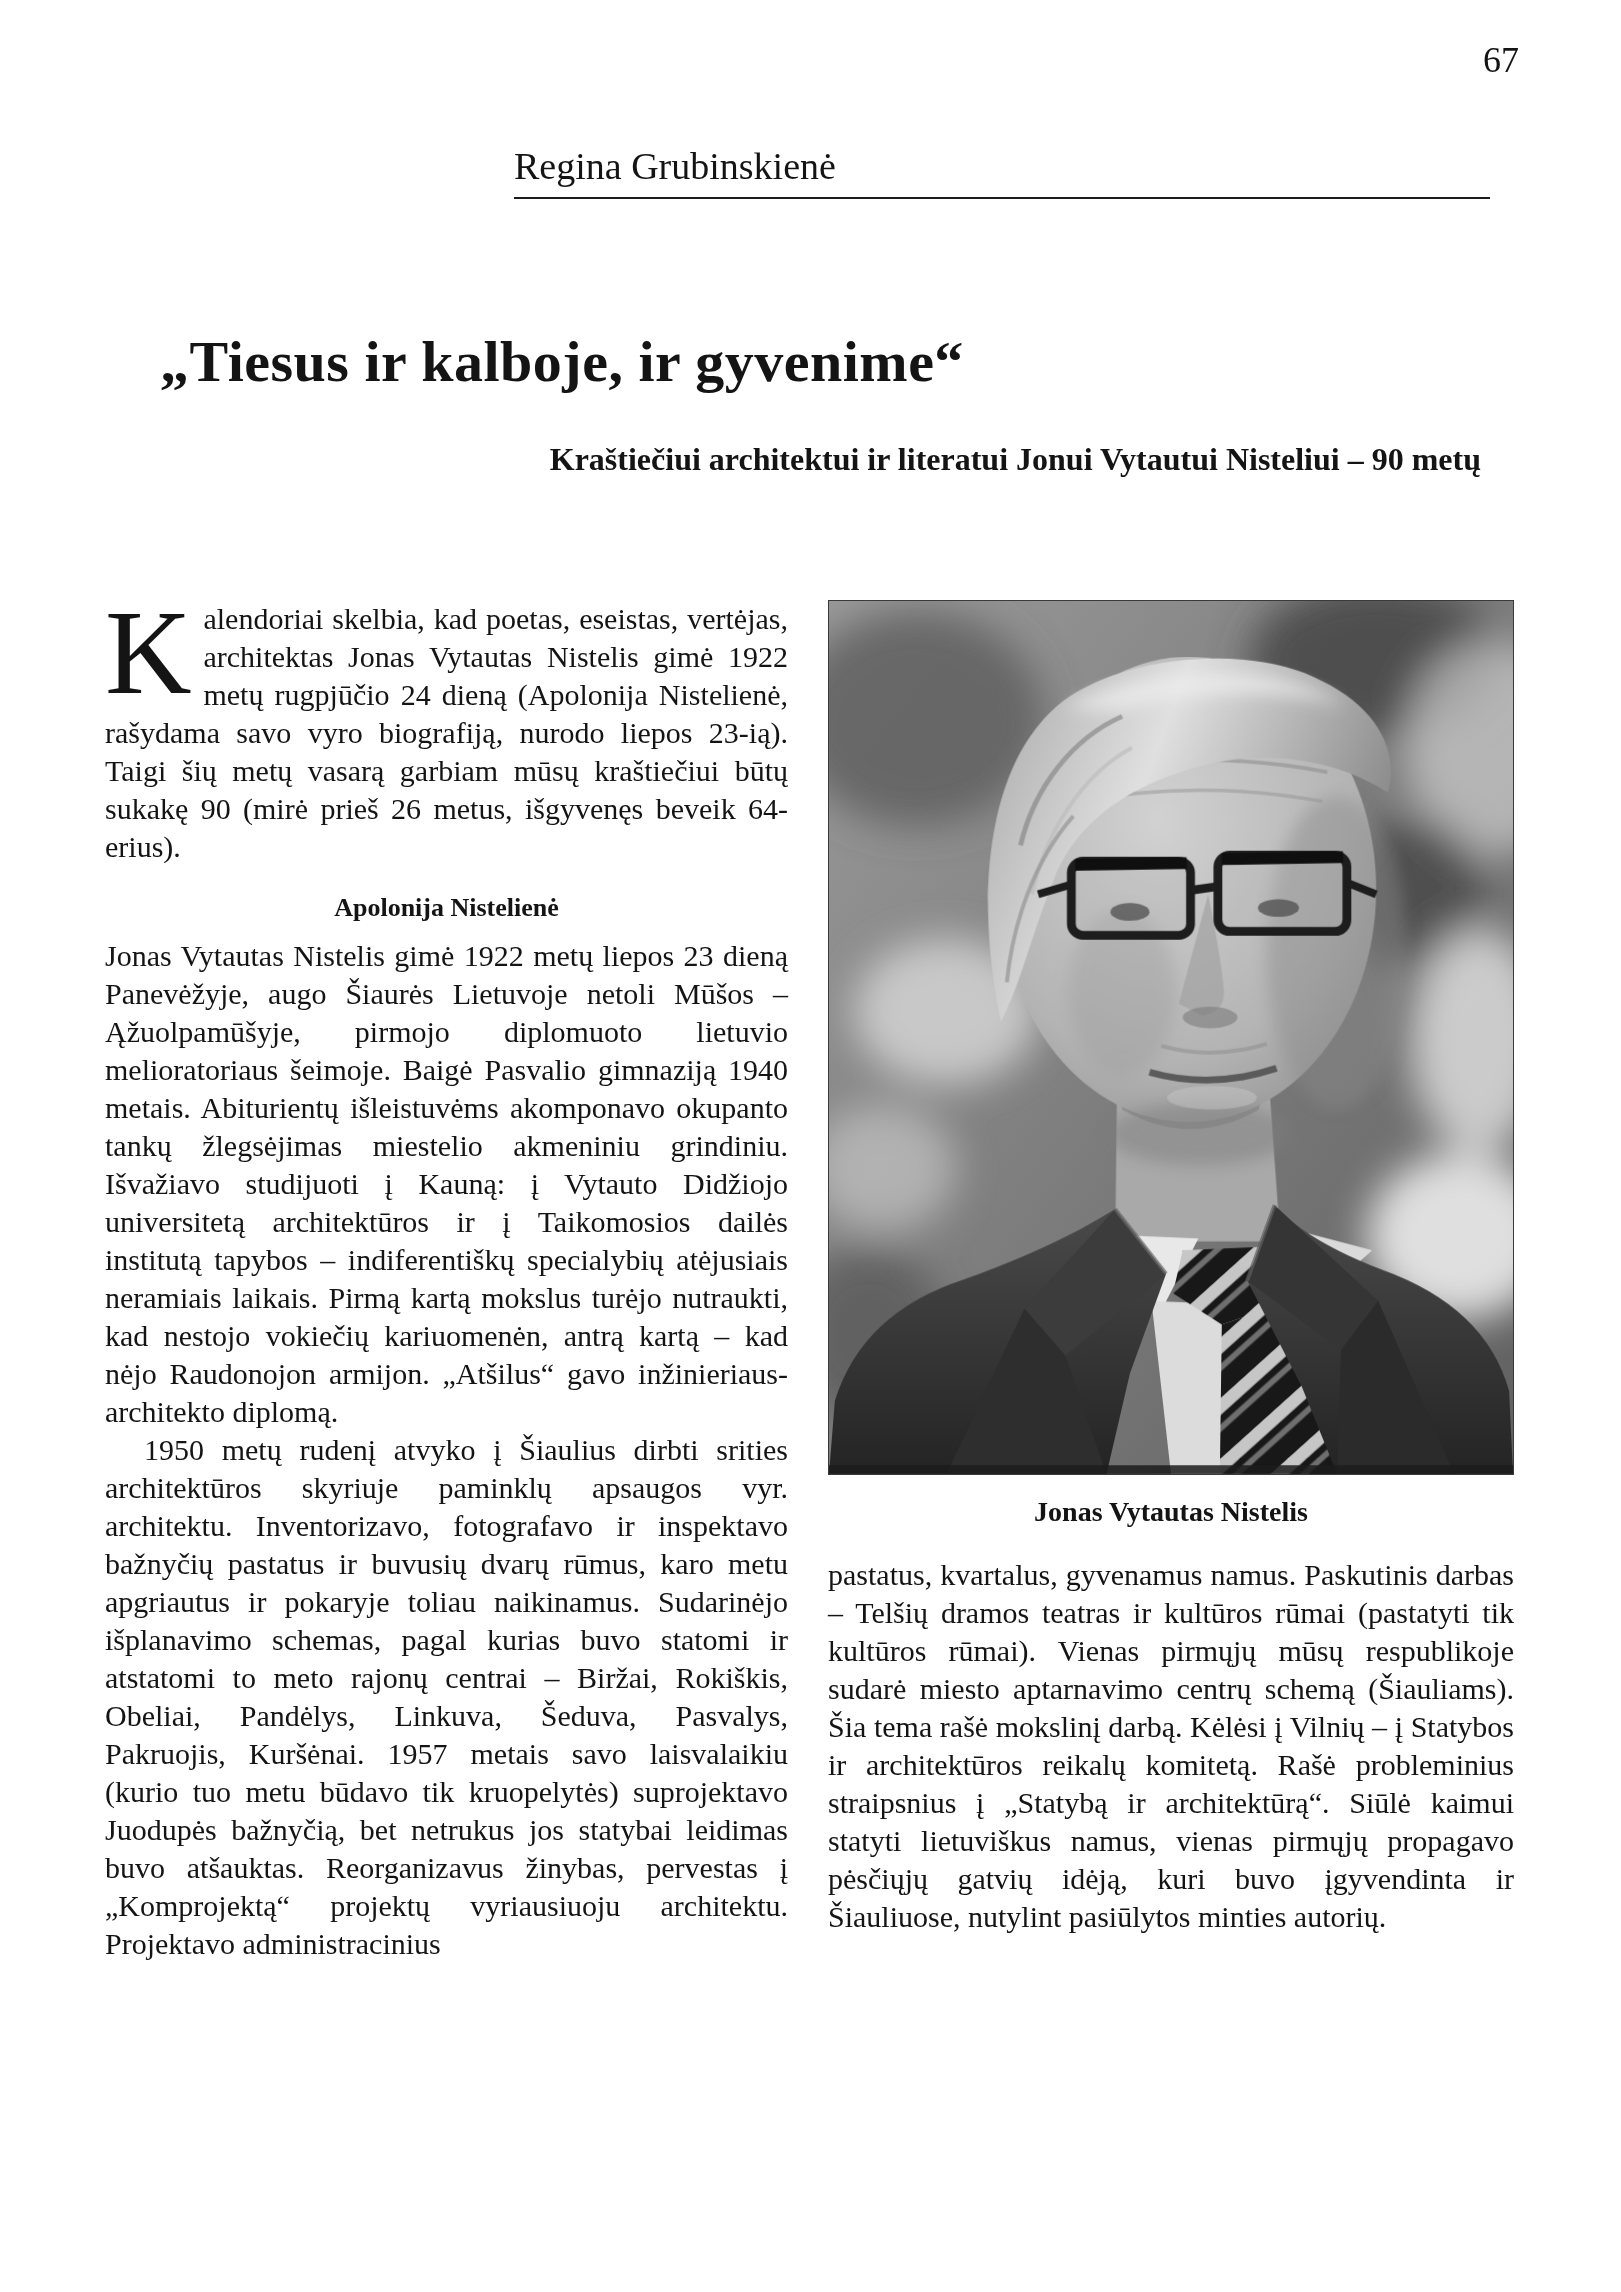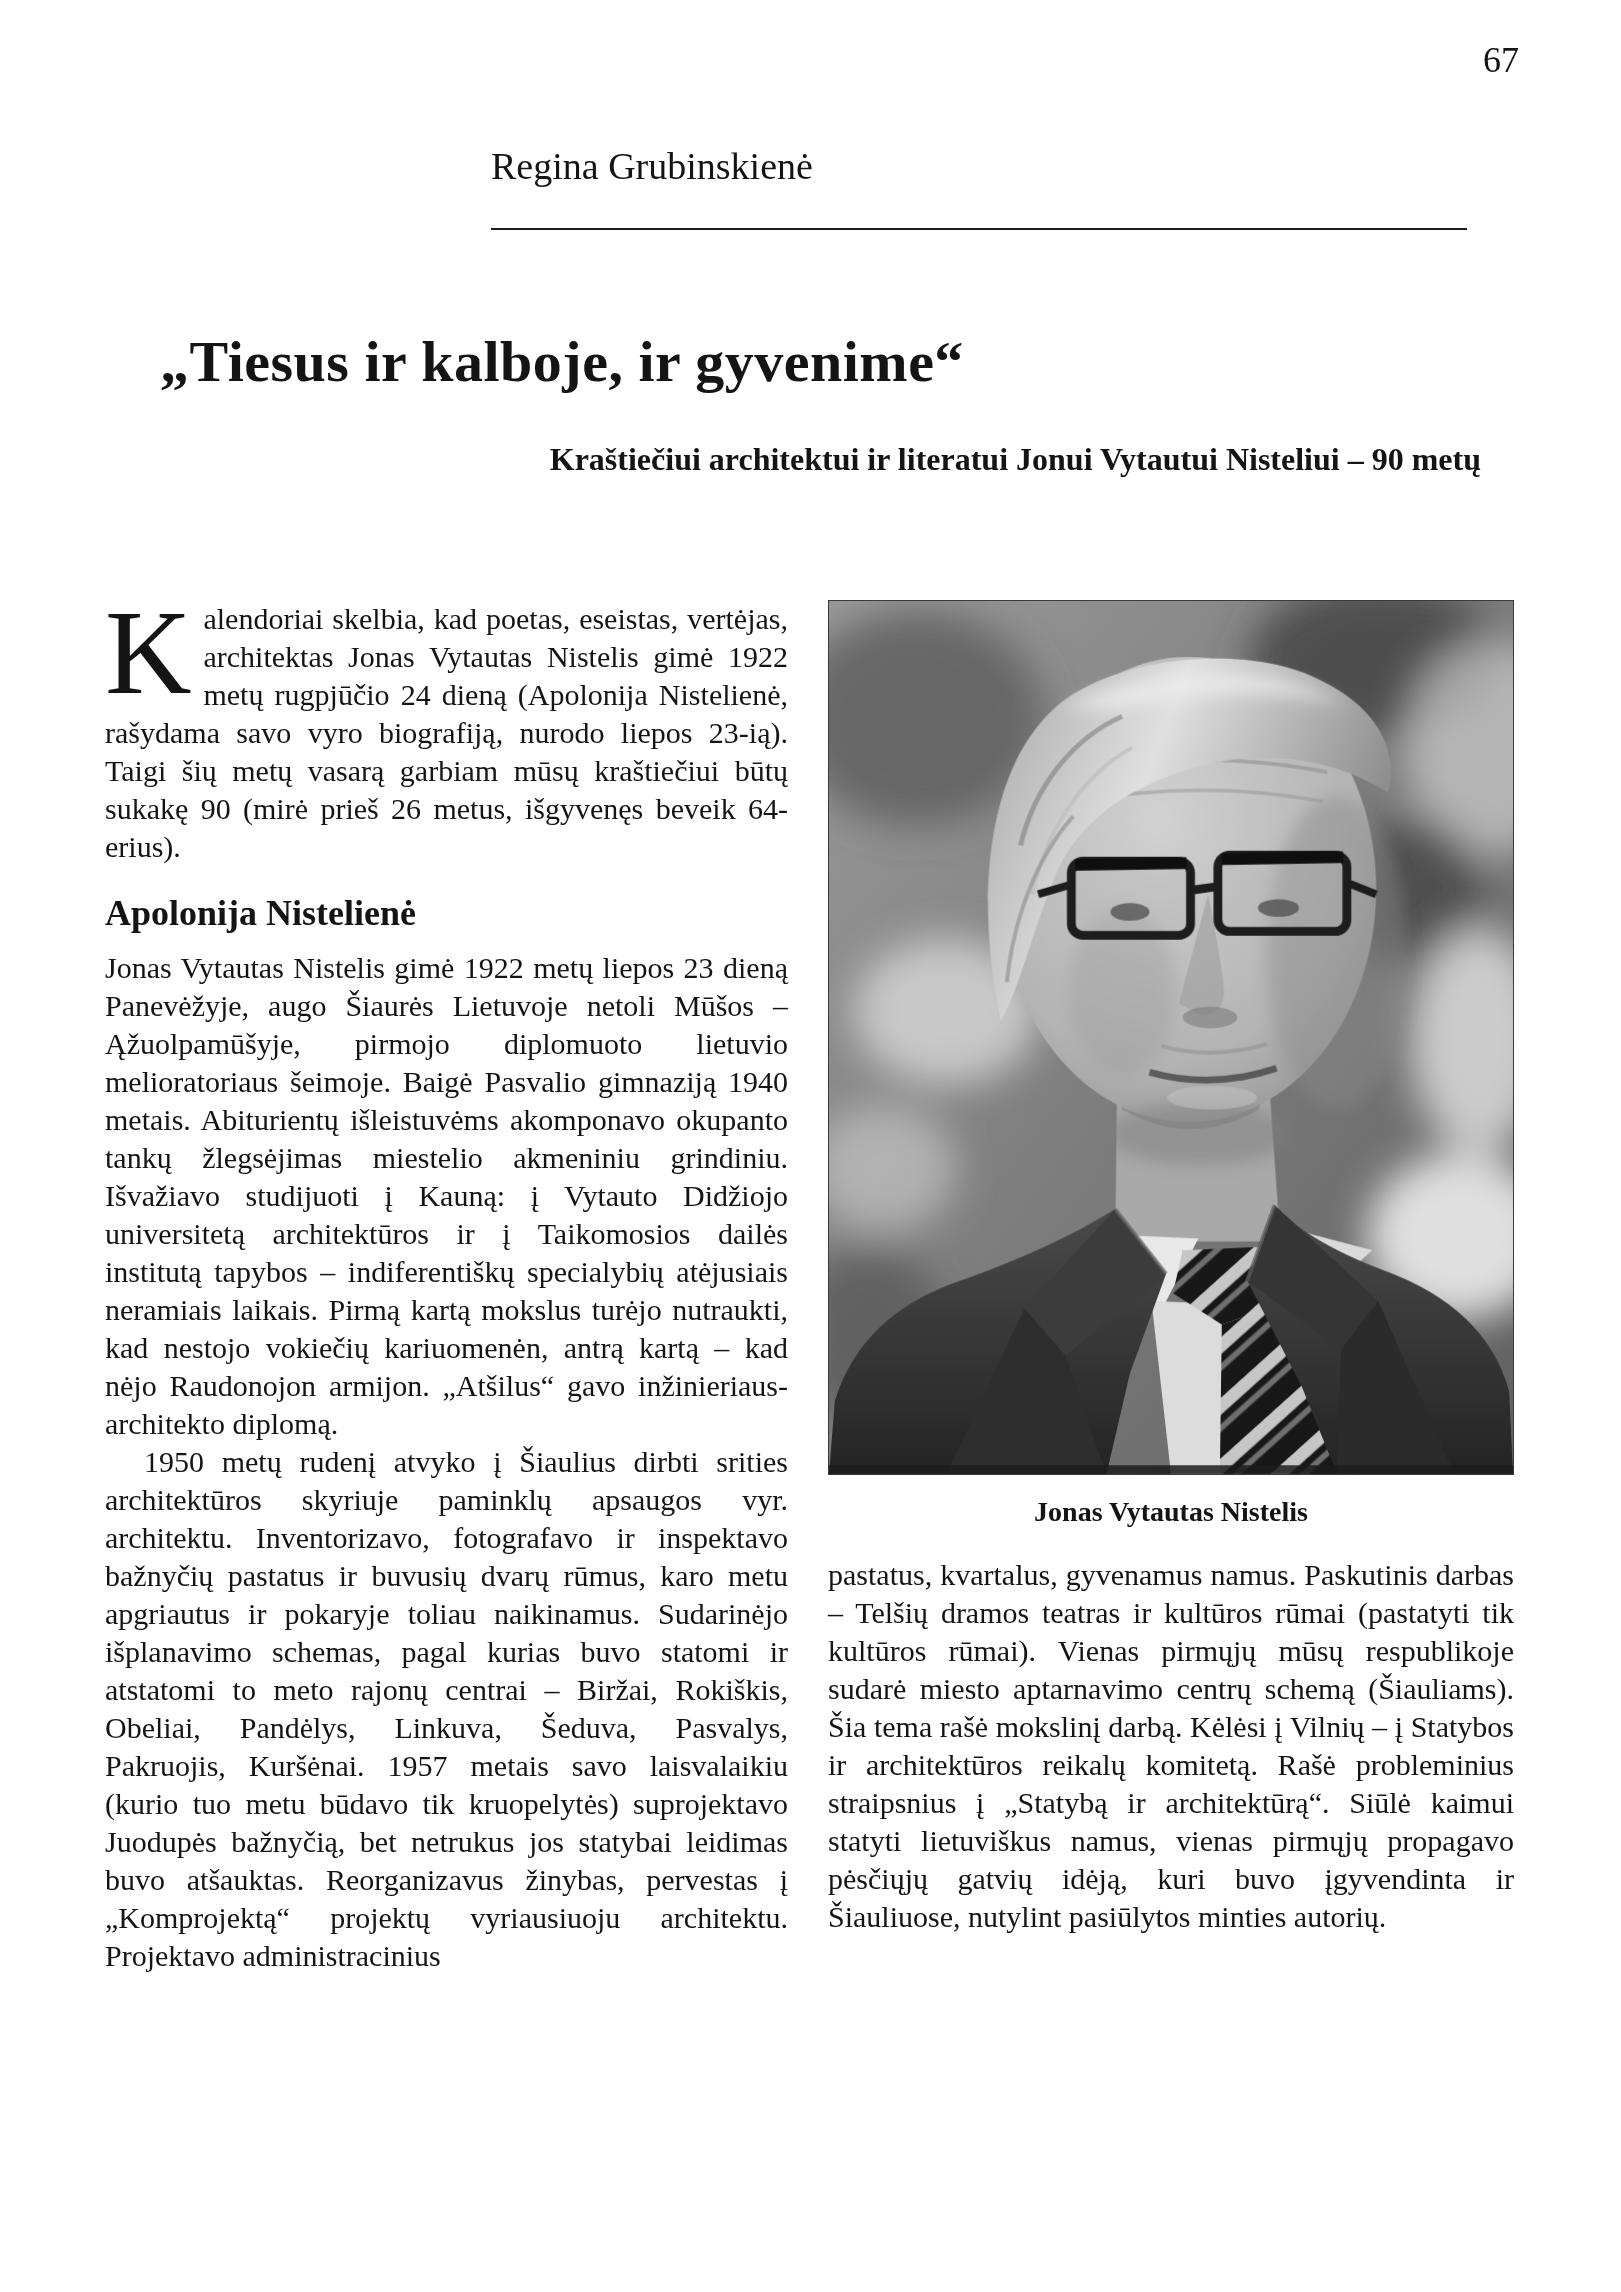--- a/index.html
+++ b/index.html
@@ -5,22 +5,22 @@
   html,body{margin:0;padding:0;}
   body{
     width:1621px;height:2293px;position:relative;background:#ffffff;color:#141414;
     font-family:"Liberation Serif","DejaVu Serif",serif;
     -webkit-font-smoothing:antialiased;
   }
   .page-number{
     position:absolute;top:39px;right:102px;font-size:36px;line-height:1.2;
   }
   .author-block{
-    position:absolute;left:491px;top:145px;width:976px;
-    font-size:38px;line-height:1.15;padding-bottom:39px;
+    position:absolute;left:514px;top:145px;width:976px;
+    font-size:38px;line-height:1.15;padding-bottom:8px;
     border-bottom:2.9px solid #1c1c1c;
   }
   .article-title{
     position:absolute;left:160px;top:282px;width:1323px;
     font-size:58px;font-weight:700;letter-spacing:0.5px;line-height:1.1;margin-top:48px;
   }
   .article-subtitle{
     position:absolute;left:105px;top:440px;width:1376px;text-align:right;
     font-size:32px;font-weight:700;line-height:1.2;
   }
@@ -31,21 +31,21 @@
   .col-left{left:105px;width:683px;}
   .col-right{left:828px;width:686px;}
   .col p{margin:0;}
   p.indent{text-indent:39px;}
   .italic{}
   .dropcap{
     float:left;font-size:120px;line-height:96px;
     padding:4.9px 11.8px 0 0;font-weight:400;
   }
   .section-heading{
-    font-size:36px;font-weight:700;margin:25.5px 0 14.7px 0;text-align:left;
+    font-size:26px;font-weight:700;margin:25.5px 0 14.7px 0;text-align:center;
     font-style:normal;line-height:1.2;
   }
   .photo-frame{
     width:686px;height:875px;display:block;border:1px solid #3a3a3a;box-sizing:border-box;
   }
   .photo-caption{
     font-weight:700;font-size:28px;line-height:1.2;margin:19.6px 0 28px 0;
     text-align:center;
   }
 </style>

